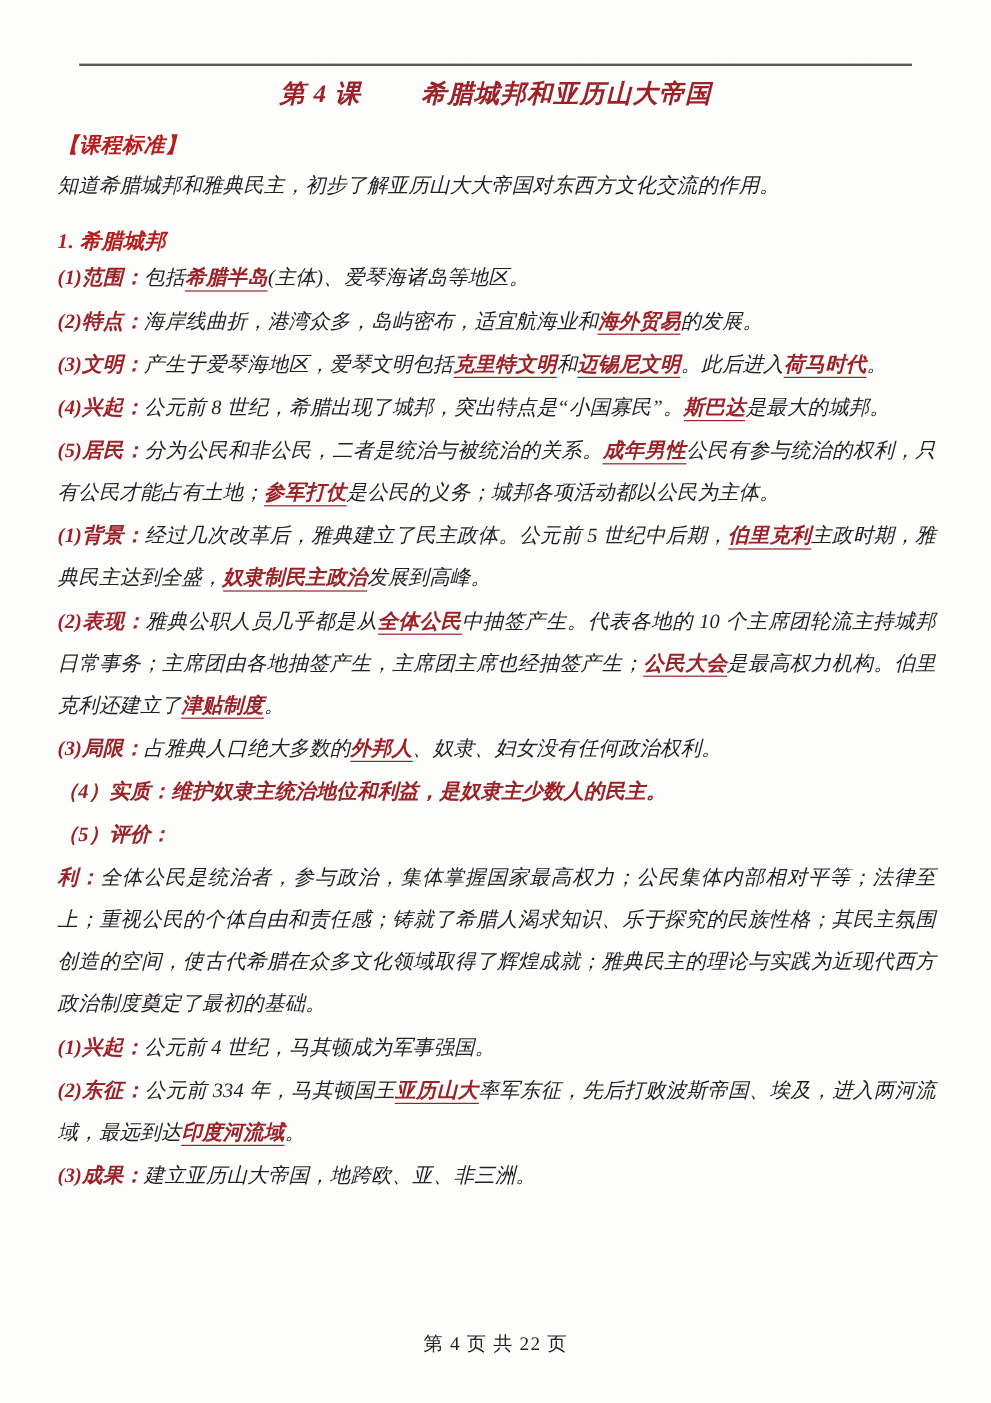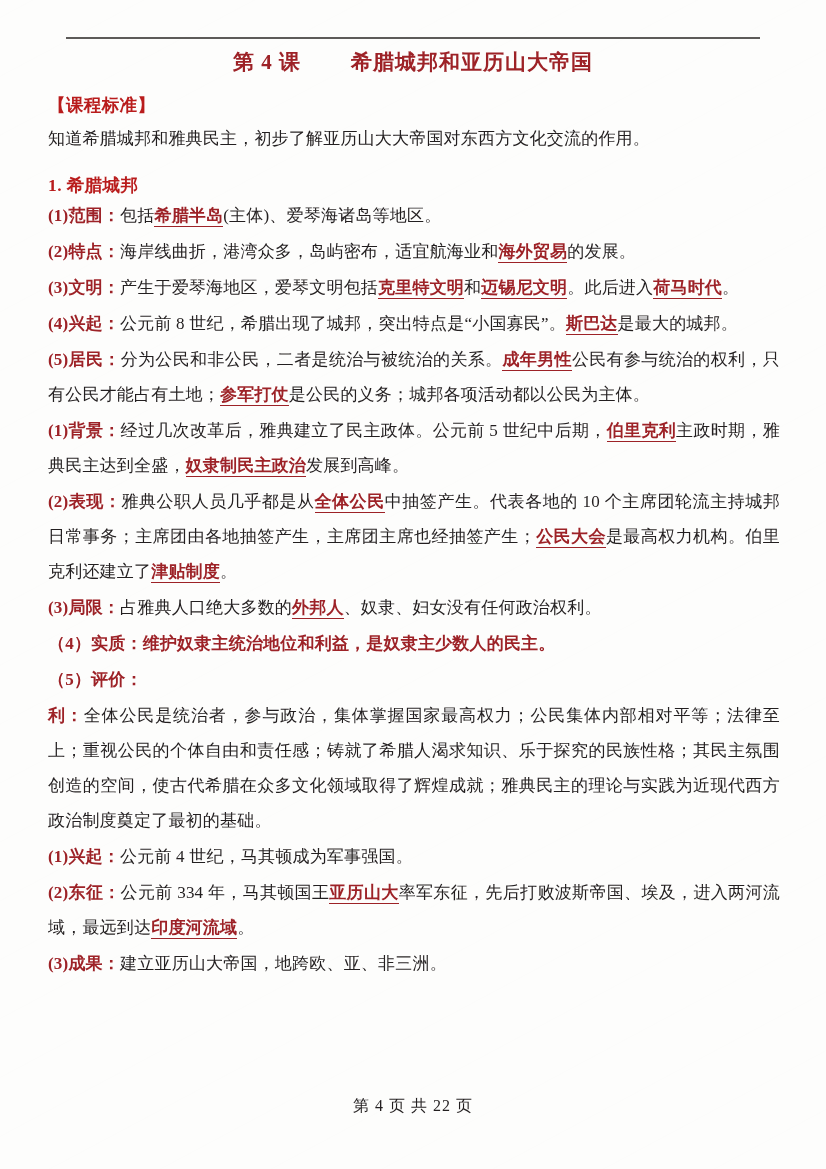--- a/index.html
+++ b/index.html
@@ -33,22 +33,23 @@
         -28deg,
         rgba(0,0,0,0.012) 0px,
         rgba(0,0,0,0.012) 1px,
         rgba(0,0,0,0.000) 1px,
         rgba(0,0,0,0.000) 52px
       );
   }
   .content {
     position: relative;
     z-index: 1;
-    padding: 0 46px;
+    padding: 16px 46px;
     box-sizing: border-box;
+    font-style: italic;
   }
   .top-rule {
     margin: 37px 20px 0 20px;
     height: 0;
     border-top: 2px solid #5d5b59;
   }
   .doc-title {
     text-align: center;
     color: #9d2227;
     font-weight: bold;
@@ -84,21 +85,21 @@
     font-weight: bold;
   }
   .allred {
     color: #9d2227;
     font-weight: bold;
   }
   .footer {
     position: absolute;
     left: 0;
     right: 0;
-    bottom: 52px;
+    bottom: 38px;
     text-align: center;
     font-size: 16px;
     color: #231f20;
     z-index: 1;
     letter-spacing: 1px;
   }
 </style>
 </head>
 <body>
 

